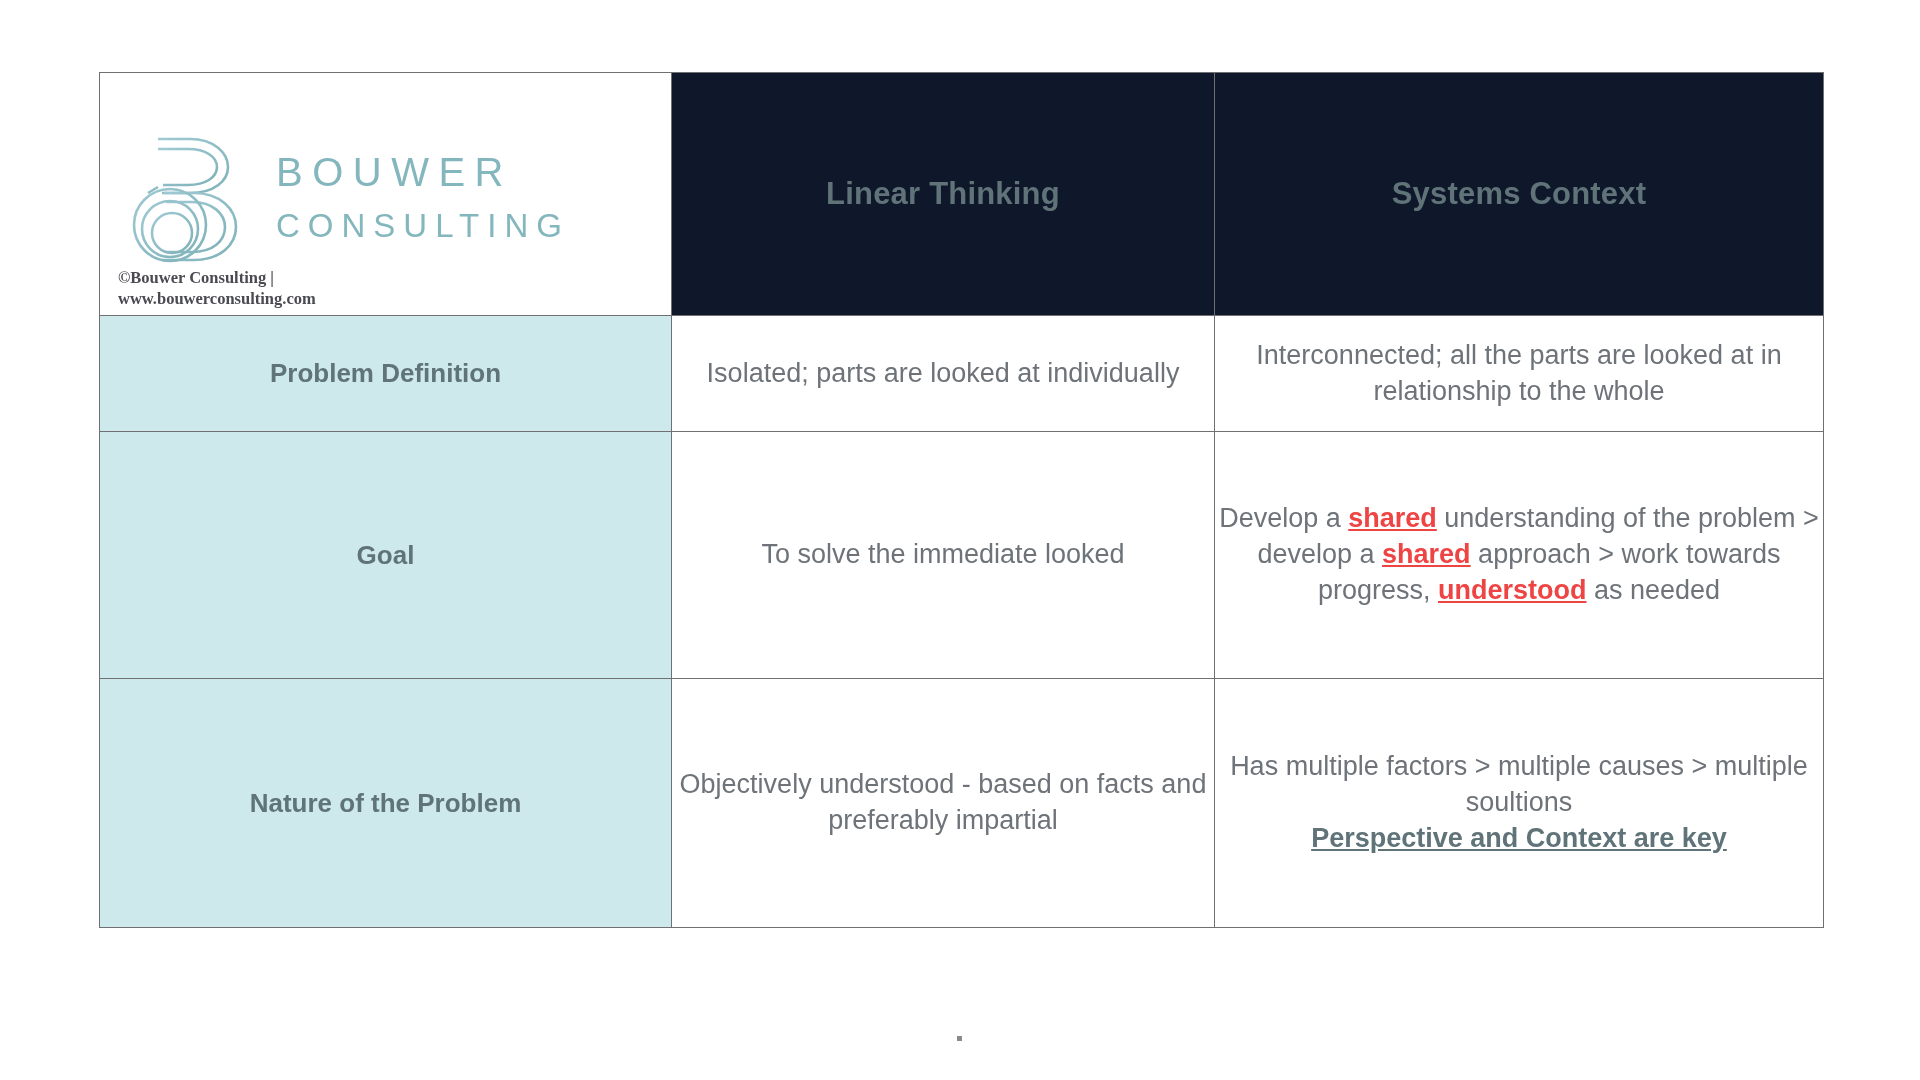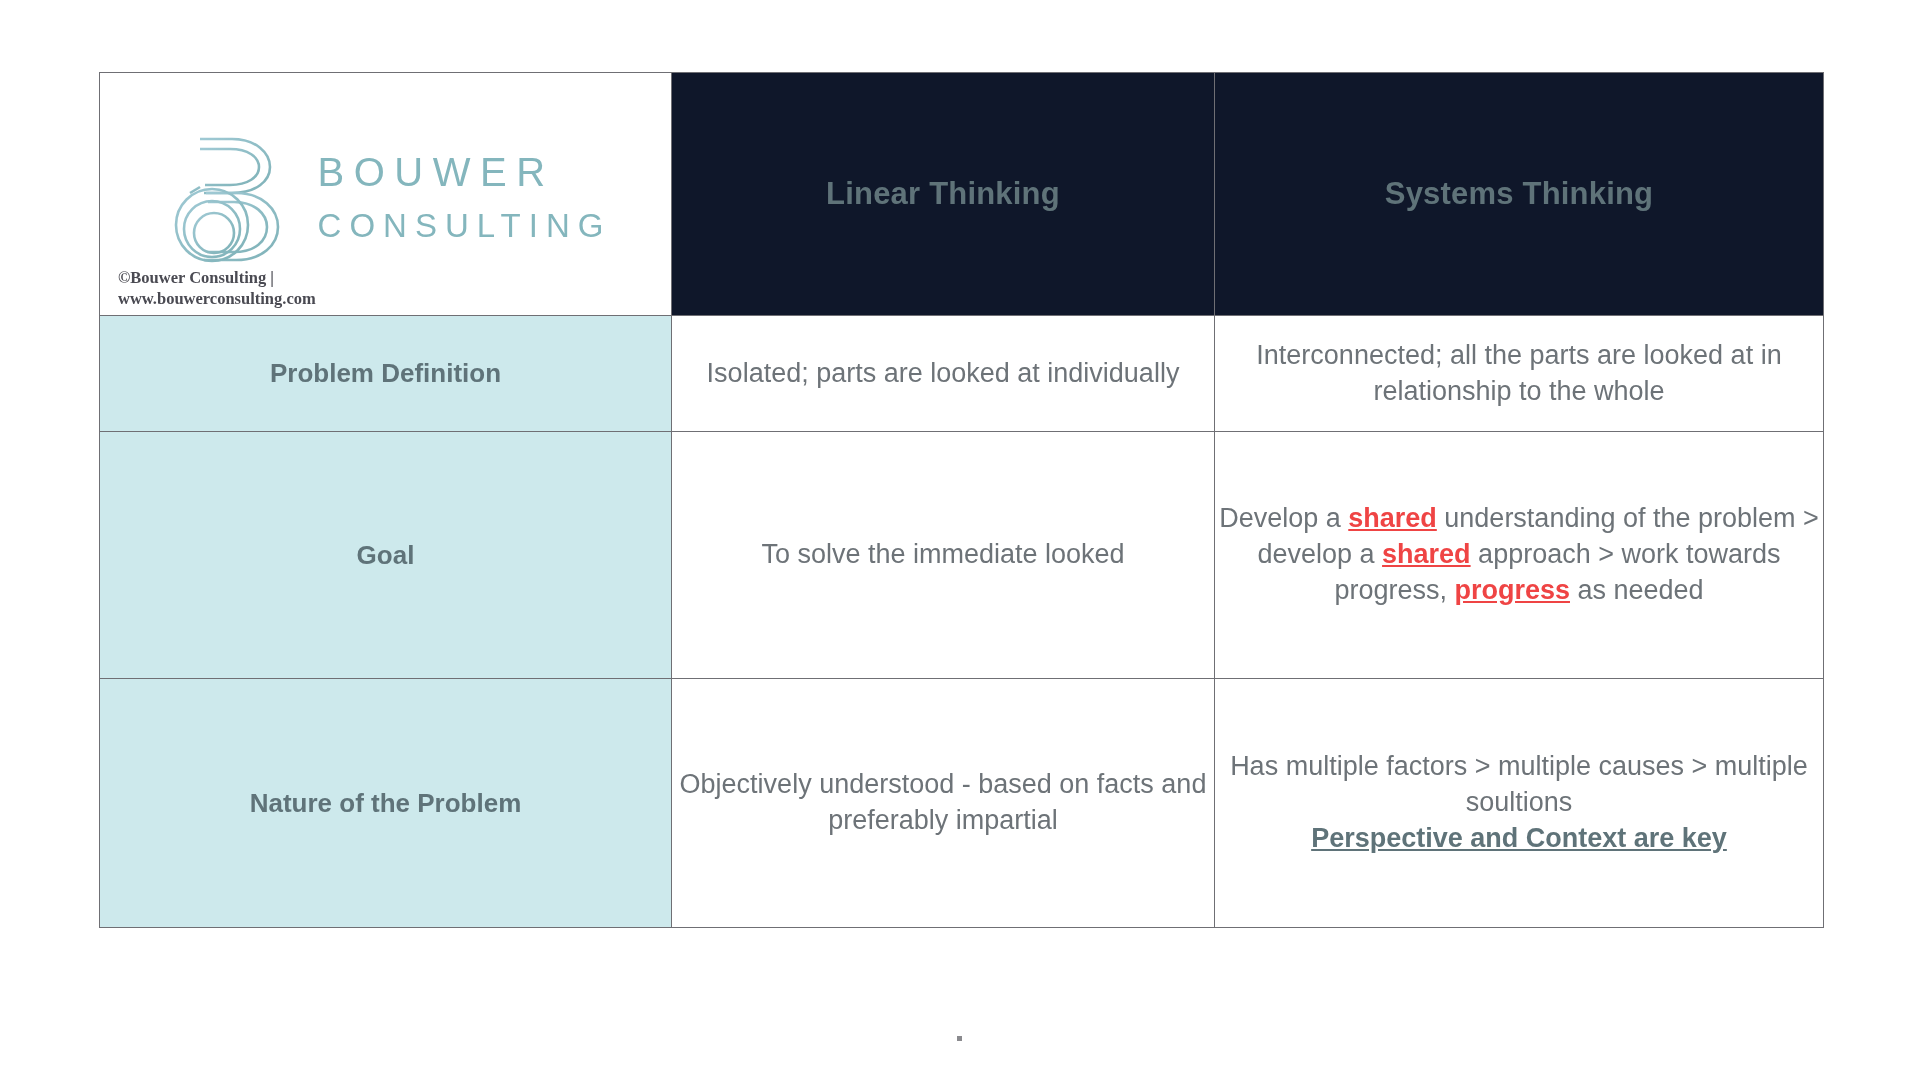--- a/index.html
+++ b/index.html
@@ -49,21 +49,20 @@
 
   .logo-cell {
     background: #ffffff;
     position: relative;
     padding: 0;
   }
 
   .logo-wrap {
     display: flex;
     align-items: center;
-    justify-content: center;
     gap: 26px;
     height: 100%;
     padding: 6px 18px 0 18px;
   }
 
   .logo-mark { flex: 0 0 auto; }
 
   .brand-text {
     display: flex;
     flex-direction: column;
@@ -213,33 +212,33 @@
             <span class="brand-line2">CONSULTING</span>
           </span>
 
         </div>
 
         <div class="copyright">©Bouwer Consulting |
 www.bouwerconsulting.com</div>
       </td>
 
       <td class="head-cell">Linear Thinking</td>
-      <td class="head-cell">Systems Thinking</td>
+      <td class="head-cell">Systems Context</td>
     </tr>
 
     <tr class="row-problem">
       <td class="label-cell">Problem Definition</td>
       <td class="value-cell">Isolated; parts are looked at individually</td>
       <td class="value-cell">Interconnected; all the parts are looked at in relationship to the whole</td>
     </tr>
 
     <tr class="row-goal">
       <td class="label-cell">Goal</td>
       <td class="value-cell">To solve the immediate looked</td>
-      <td class="value-cell"><span>Develop a </span><span class="em">shared</span><span> understanding of the problem &gt; develop a </span><span class="em">shared</span><span> approach &gt; work towards progress, </span><span class="em">progress</span><span> as needed</span></td>
+      <td class="value-cell"><span>Develop a </span><span class="em">shared</span><span> understanding of the problem &gt; develop a </span><span class="em">shared</span><span> approach &gt; work towards progress, </span><span class="em">understood</span><span> as needed</span></td>
     </tr>
 
     <tr class="row-nature">
       <td class="label-cell">Nature of the Problem</td>
       <td class="value-cell">Objectively understood - based on facts and preferably impartial</td>
       <td class="value-cell">
         <span>Has multiple factors &gt; multiple causes &gt; multiple soultions</span>
         <span class="key-line">Perspective and Context are key</span>
       </td>
     </tr>

